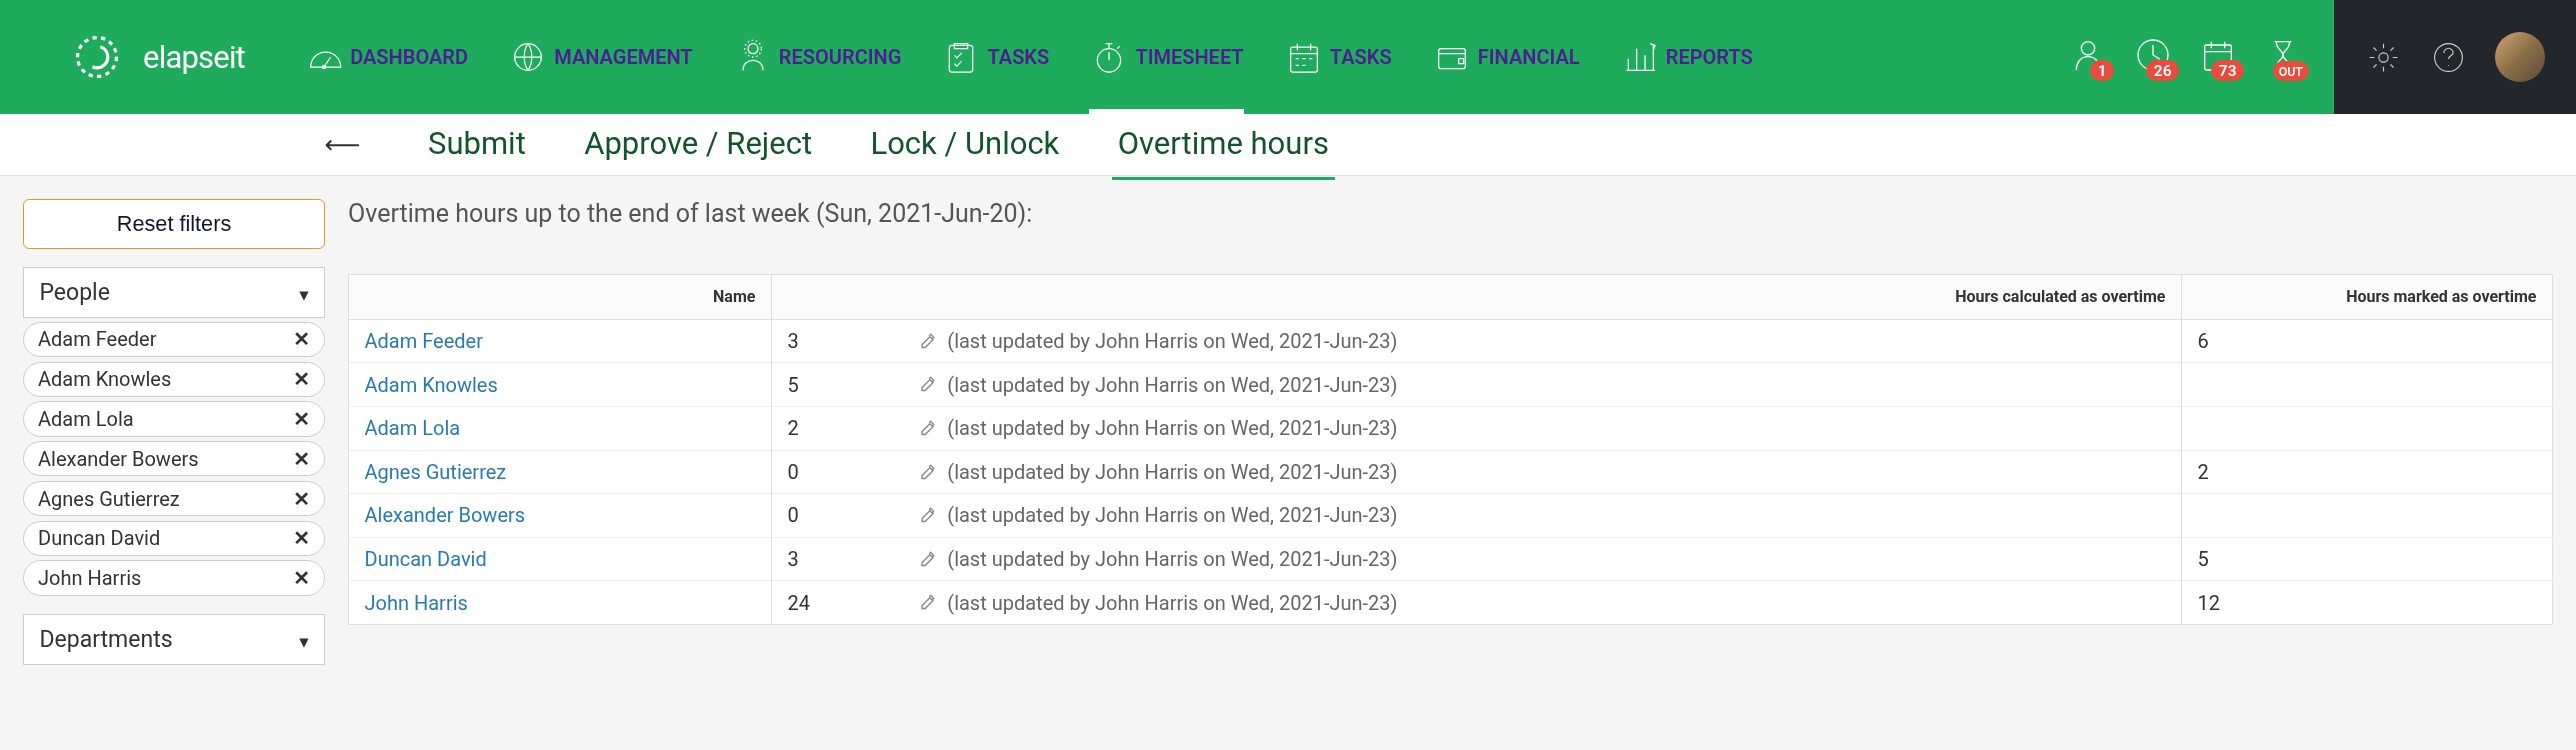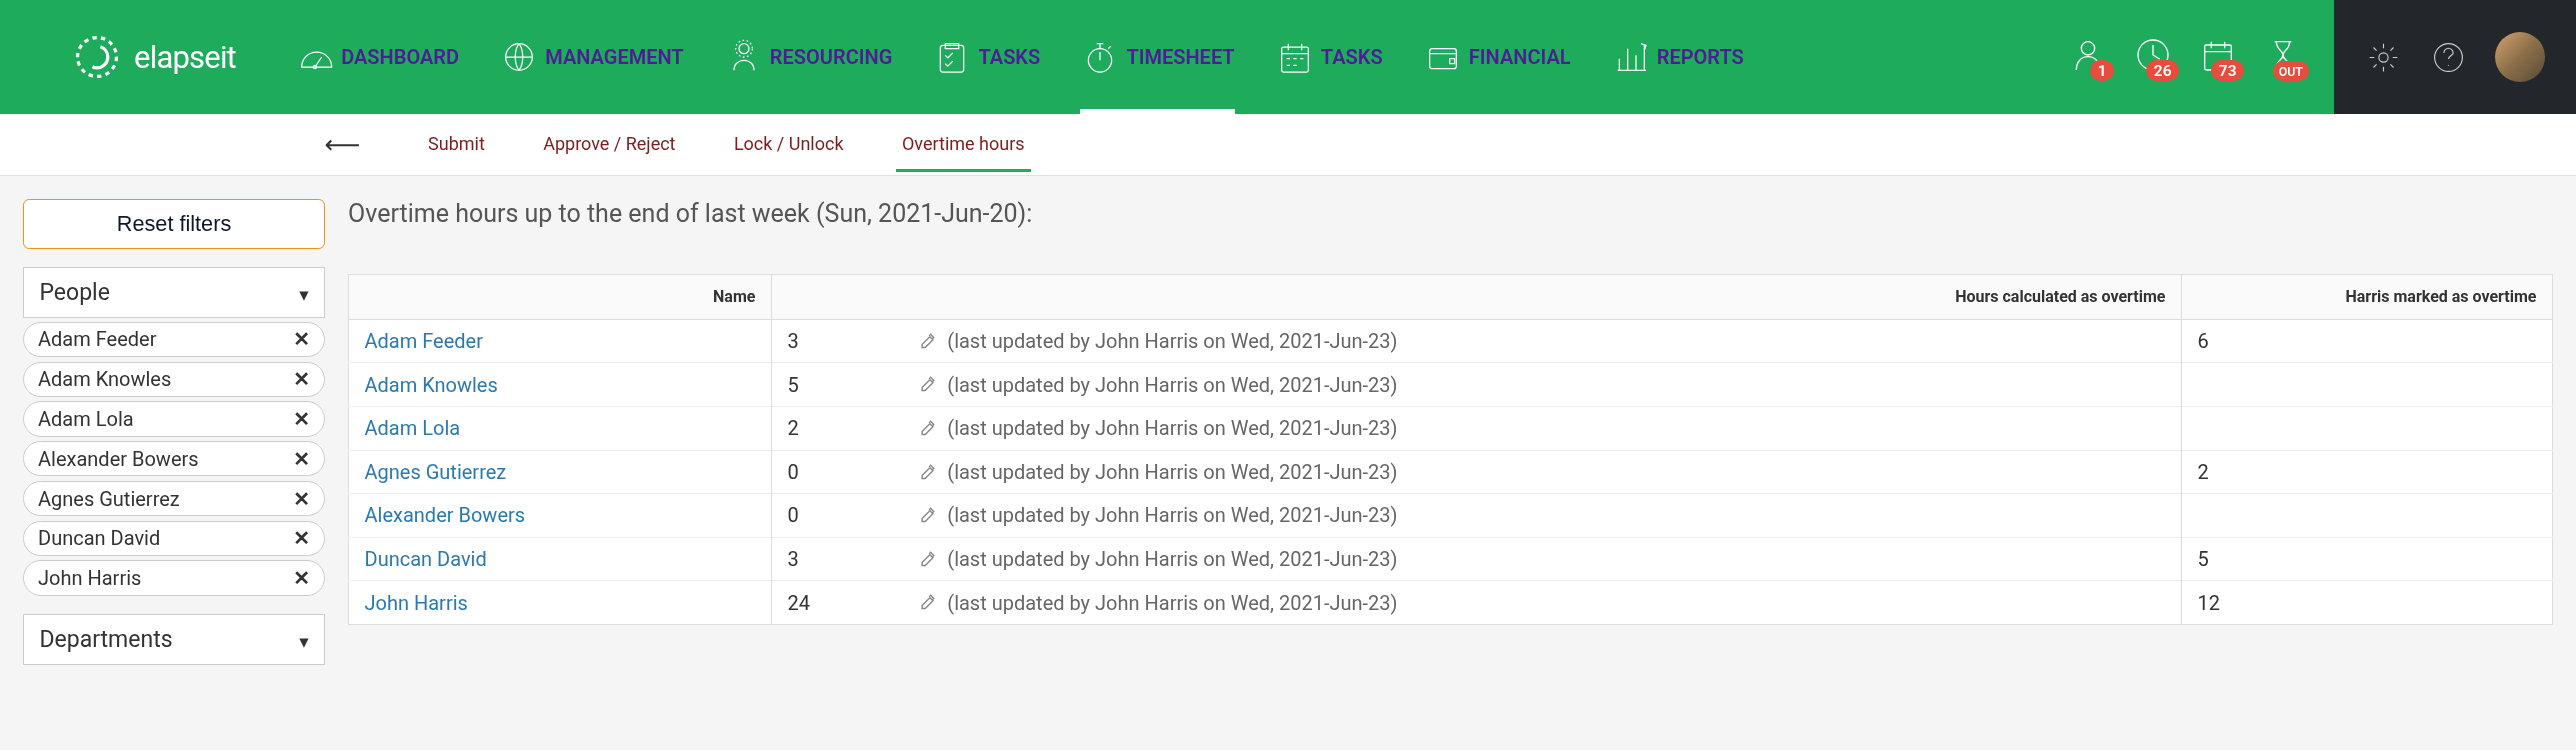--- a/index.html
+++ b/index.html
@@ -1,20 +1,20 @@
 <!DOCTYPE html>
 <html style="font-size:12.4px"><head>
 <meta charset="utf-8">
 <style>
 * { box-sizing: border-box; margin: 0; padding: 0; }
 body { font-family: -apple-system, BlinkMacSystemFont, "Segoe UI", Roboto, Arial, sans-serif; background: #f5f5f5; color: #333; font-size: 21.7px; }
 
 
 .header { display: flex; align-items: stretch; height: 114px; background: #1fab5c; }
-.logo-area { display: flex; align-items: center; padding: 0 39px 0 70px; color: #fff; gap: 10px; }
+.logo-area { display: flex; align-items: center; padding: 0 39px 0 70px; color: #fff; gap: 19px; }
 .logo-svg { width: 54px; height: 54px; }
 .logo-text { font-size: 31px; font-weight: 400; letter-spacing: -0.8px; }
 .nav { display: flex; flex: 1; }
 .nav-item { display: flex; flex-direction: row; align-items: center; justify-content: center; gap: 6.2px; padding: 0 20px; color: #4c1d95; text-decoration: none; cursor: pointer; position: relative; }
 .nav-item svg { width: 40px; height: 40px; fill: none; stroke: #fff; stroke-width: 1.5; }
 .nav-label { font-size: 20px; font-weight: 600; white-space: nowrap; }
 .nav-item.active::after { content: ""; position: absolute; bottom: 0; left: 10%; width: 80%; height: 4.6px; background: #fff; }
 
 .header-right { display: flex; align-items: center; gap: 25px; padding: 0 31px 0 46px; }
 .icon-with-badge { position: relative; cursor: pointer; }
@@ -22,21 +22,21 @@
 .badge { position: absolute; bottom: -1.5px; right: -6.2px; background: #e74c3c; color: #fff; font-size: 15.5px; font-weight: 600; border-radius: 15.5px; padding: 1.5px 7.7px; min-width: 23px; text-align: center; }
 .badge-out { font-size: 12.4px; padding: 2.3px 6.2px; }
 
 .dark-area { display: flex; align-items: center; gap: 28px; padding: 0 31px; background: #23272b; height: 100%; }
 .dark-area svg { width: 37px; height: 37px; fill: none; stroke: #ccc; stroke-width: 1.5; cursor: pointer; }
 .avatar { width: 50px; height: 50px; border-radius: 50%; background: linear-gradient(135deg, #d4a574 0%, #8b6f47 50%, #5a4a3a 100%); cursor: pointer; }
 
 
 .subnav { display: flex; align-items: center; background: #fff; border-bottom: 0.8px solid #e0e0e0; padding-left: 309px; height: 62px; gap: 46px; }
 .back-arrow { font-size: 25px; cursor: pointer; padding: 0 15.5px; }
-.subnav-item { font-size: 18px; color: #7f1d1d; cursor: pointer; padding: 15.5px 6.2px; border-bottom: 3.1px solid transparent; }
+.subnav-item { font-size: 31px; color: #14532d; cursor: pointer; padding: 15.5px 6.2px; border-bottom: 3.1px solid transparent; }
 .subnav-item.active { border-bottom-color: #1fab5c; }
 
 
 .content { display: flex; gap: 23px; padding: 23px; }
 .sidebar { width: 302px; flex-shrink: 0; }
 .reset-filters { width: 100%; padding: 10.8px; border: 1.5px solid #f0911a; background: #fff; color: #0f172a; font-size: 21.7px; border-radius: 6.2px; cursor: pointer; margin-bottom: 18.6px; }
 
 .dropdown { display: flex; justify-content: space-between; align-items: flex-end; border: 0.8px solid #ccc; background: #fff; padding: 10.8px 15.5px; border-radius: 0; cursor: pointer; font-size: 23px; margin-bottom: 4px; }
 .chev { font-size: 18.6px; }
 
@@ -229,21 +229,21 @@
   </aside>
 
   <main class="main">
     <h2 class="page-title">Overtime hours up to the end of last week (Sun, 2021-Jun-20):</h2>
 
     <table>
       <thead>
         <tr>
           <th>Name</th>
           <th>Hours calculated as overtime</th>
-          <th>Harris marked as overtime</th>
+          <th>Hours marked as overtime</th>
         </tr>
       </thead>
       <tbody id="table-body">
           <tr>
             <td class="name"><a>Adam Feeder</a></td>
             <td class="calc">
               <div class="calc-row">
                 <span class="calc-val">3</span>
                 <svg viewBox="0 0 24 24" class="edit-ico">
                   <path d="M4 16l10-10 4 4-10 10H4v-4z"></path>

